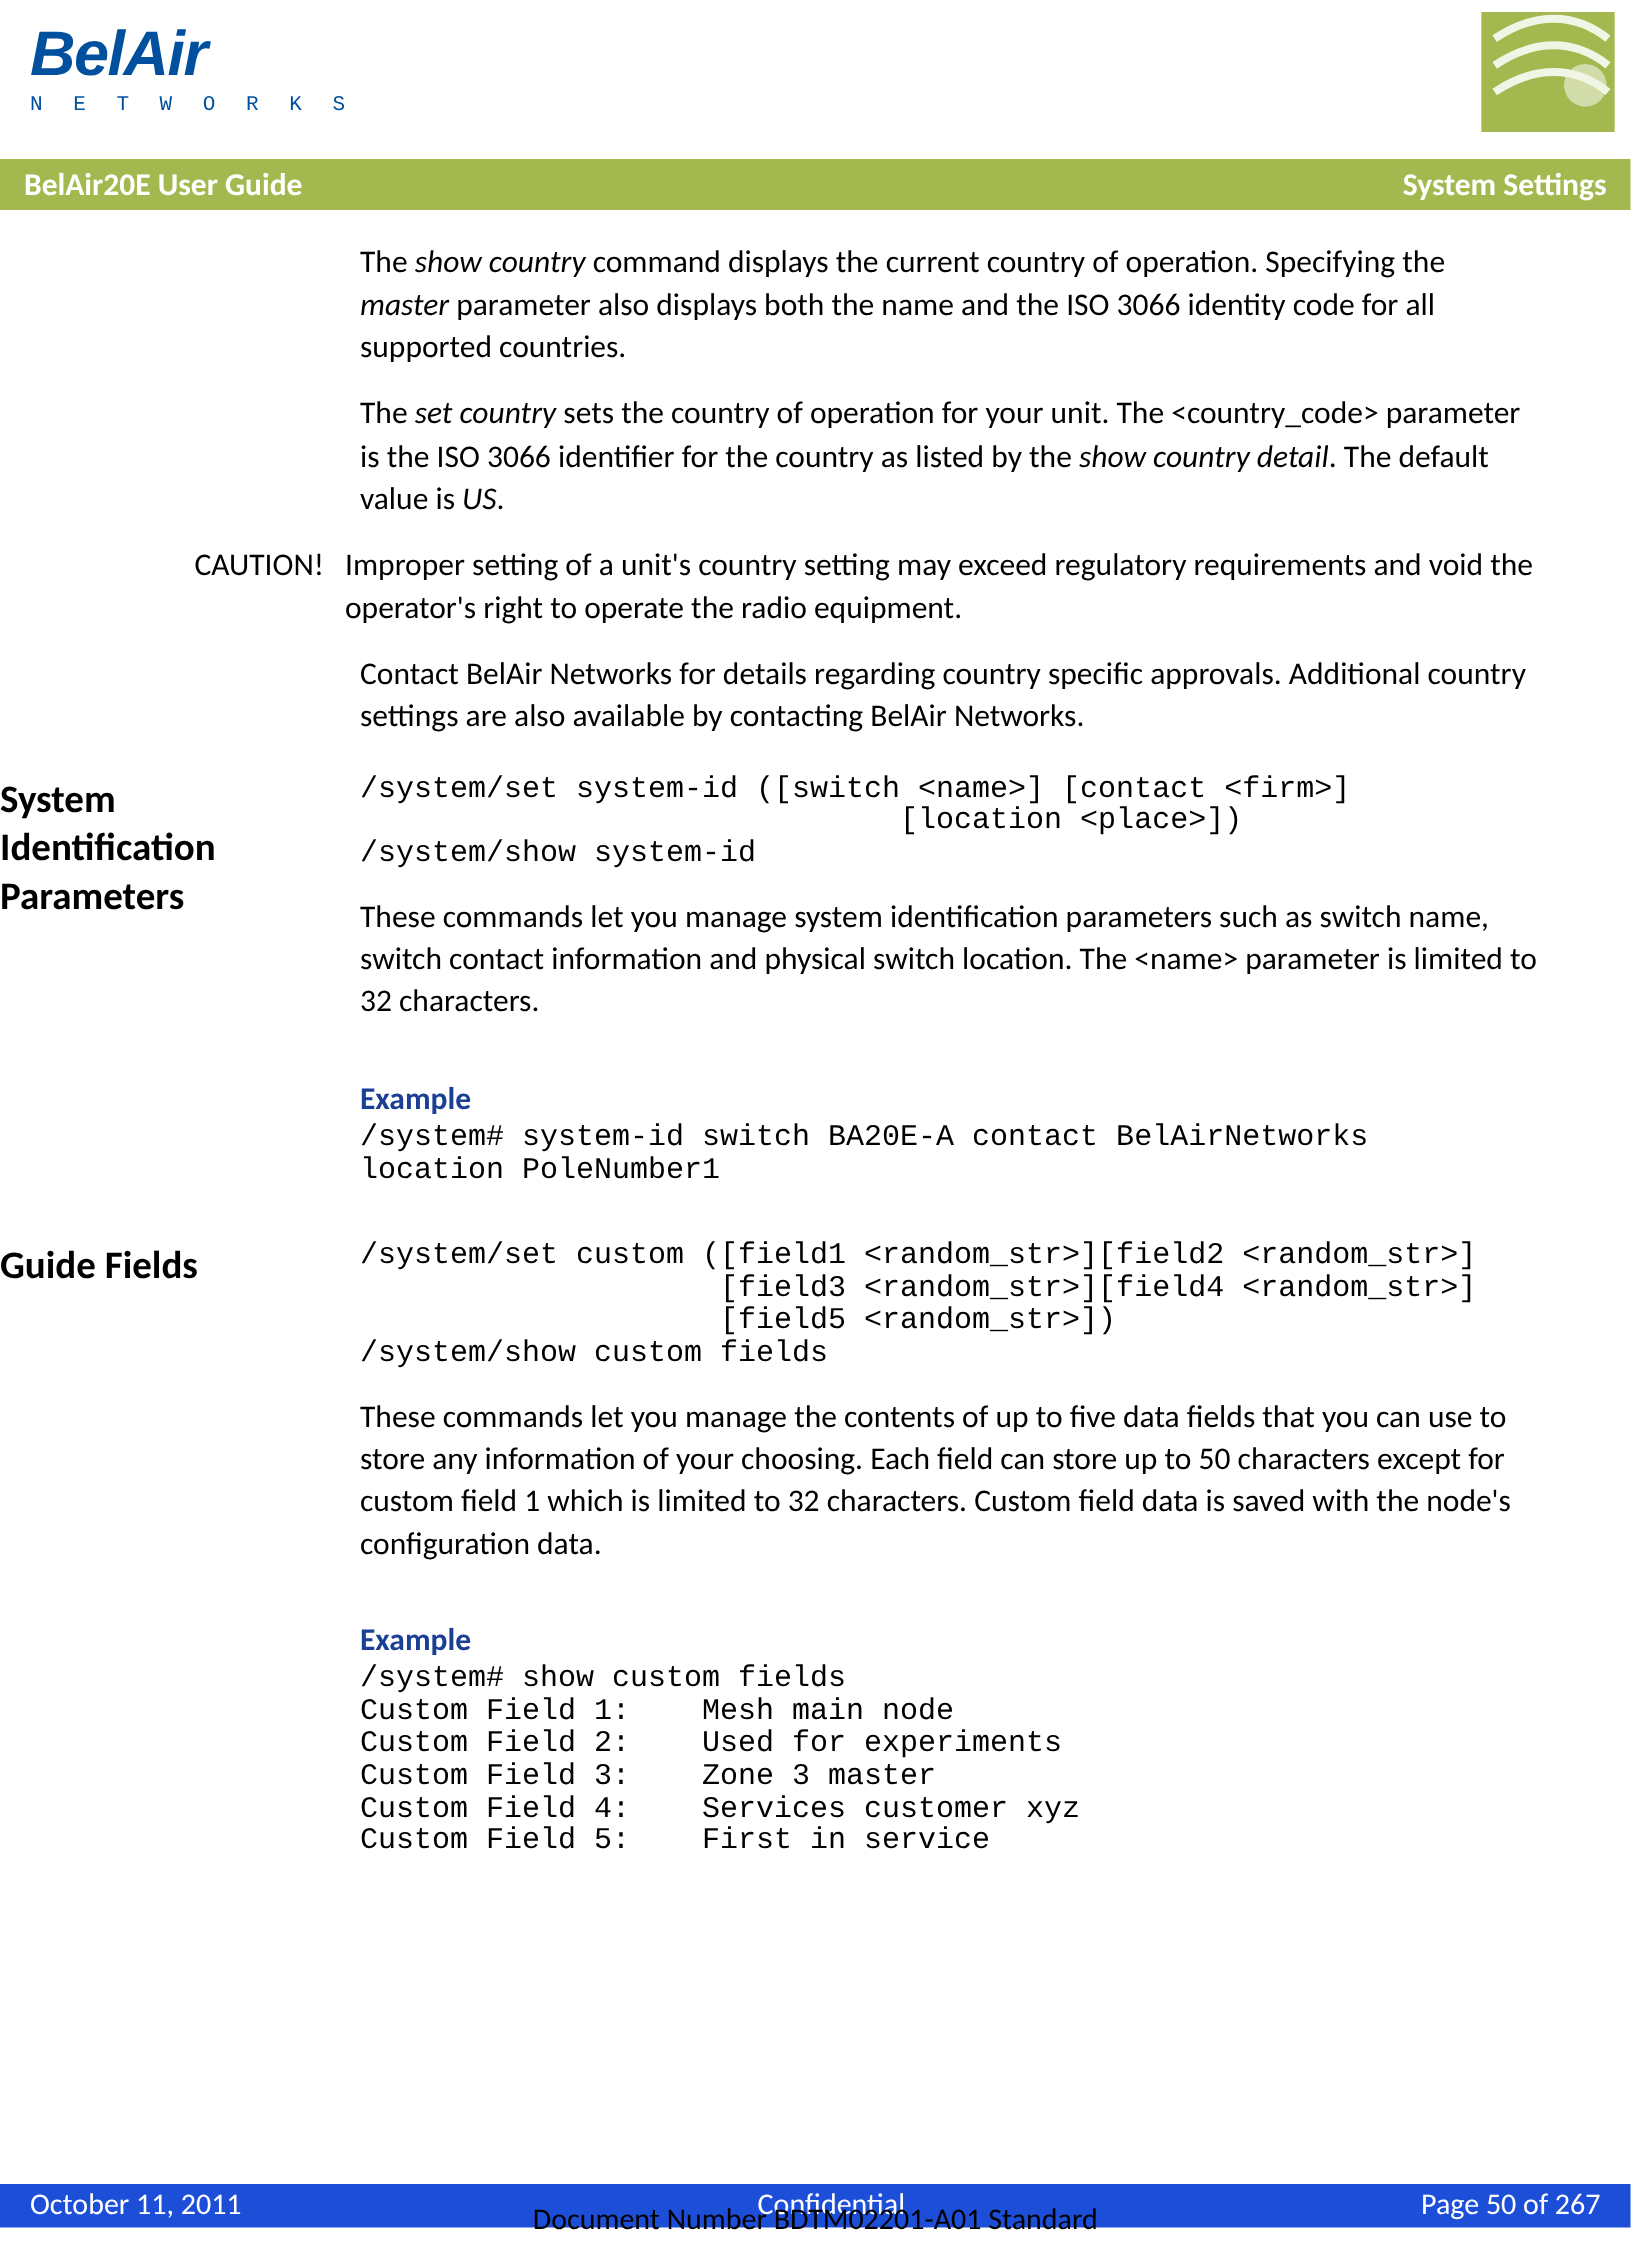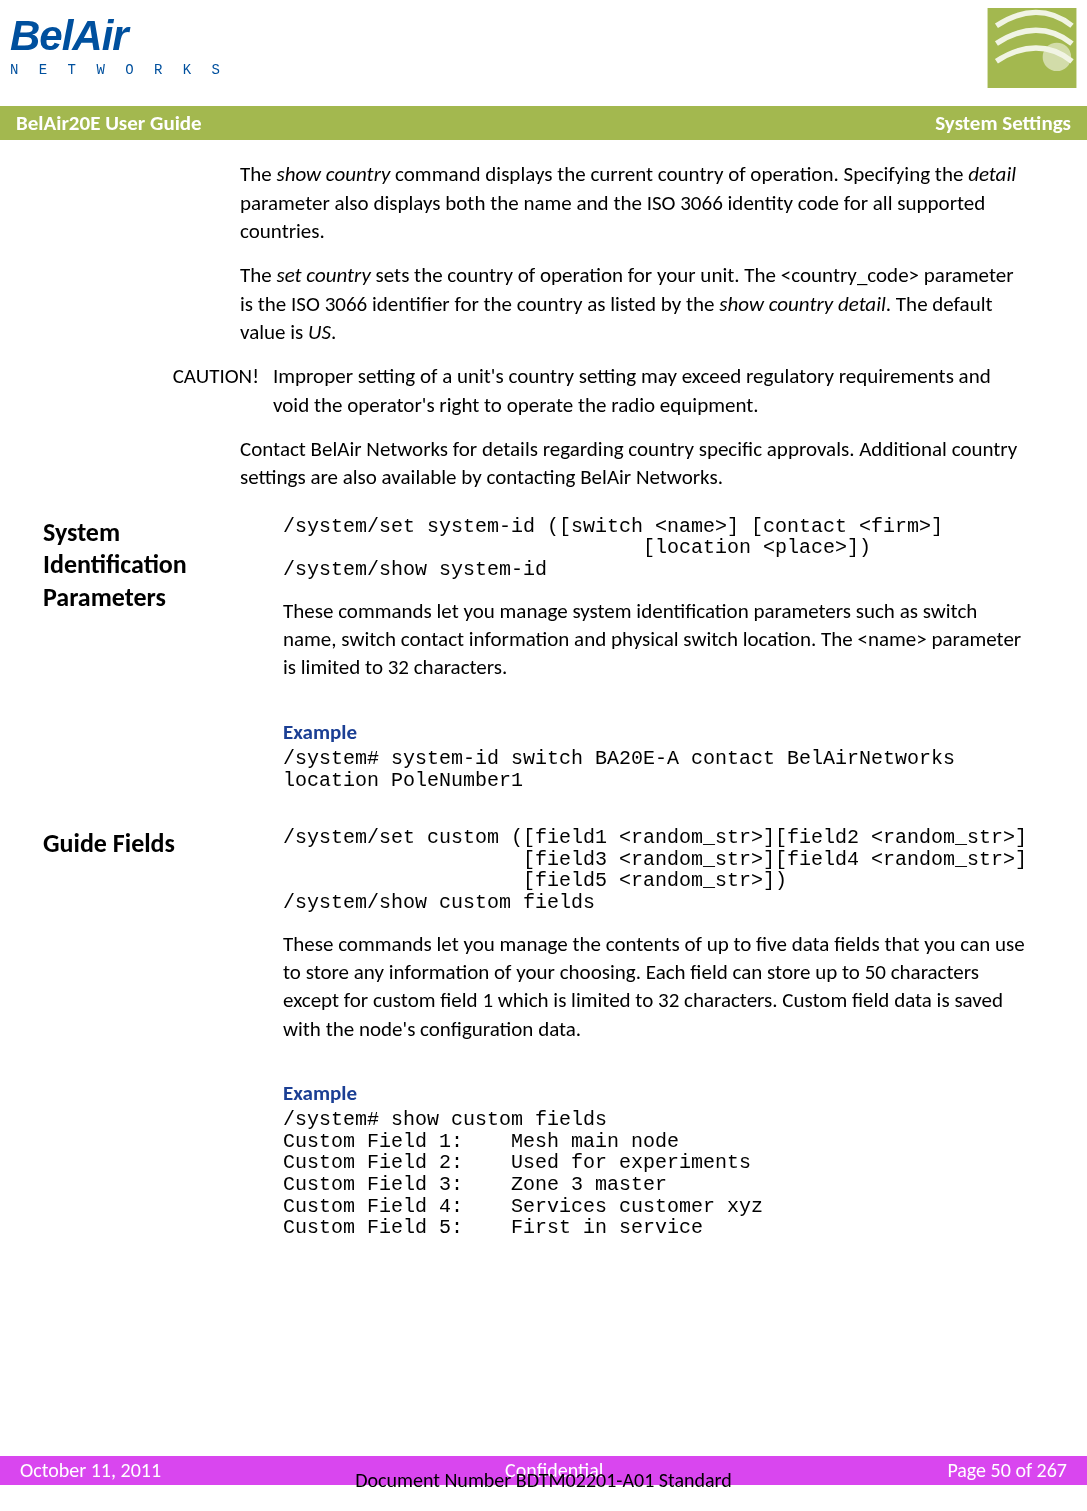--- a/index.html
+++ b/index.html
@@ -14,21 +14,21 @@
     }
     .page {
       position: relative;
       width: 1087px;
       min-height: 1511px;
     }
     .header-logos {
       display: flex;
       justify-content: space-between;
       align-items: flex-start;
-      padding: 8px 10px 18px 10px;
+      padding: 8px 10px 18px 20px;
     }
     .logo-left {
       display: inline-block;
     }
     .logo-left .belair {
       font-family: Arial, sans-serif;
       font-weight: 700;
       font-style: italic;
       font-size: 42px;
       color: #00509e;
@@ -55,21 +55,20 @@
       padding: 3px 16px;
       font-size: 21px;
       font-weight: bold;
     }
     .content {
       padding: 20px 60px 0 0;
     }
     .two-col {
       display: flex;
       margin-top: 4px;
-      padding-left: 43px;
     }
     .left-col {
       width: 240px;
       flex-shrink: 0;
       text-align: left;
       padding-right: 24px;
     }
     .right-col {
       flex: 1;
     }
@@ -107,21 +106,21 @@
       font-size: 21px;
       margin-top: 36px;
       margin-bottom: 2px;
     }
     .em { font-style: italic; }
     .footer-bar {
       position: absolute;
       left: 0;
       right: 0;
       bottom: 26px;
-      background: #d946ef;
+      background: #1d4ed8;
       color: #fff;
       display: flex;
       justify-content: space-between;
       align-items: center;
       padding: 1px 20px;
       font-size: 20px;
     }
     .docnum {
       position: absolute;
       left: 0;
@@ -155,21 +154,21 @@
 
   <div class="title-bar">
     <span>BelAir20E User Guide</span>
     <span>System Settings</span>
   </div>
 
   <div class="content">
 
     <div class="indent-block">
       <p class="para">
-        <span>The </span><span class="em">show country</span><span> command displays the current country of operation. Specifying the </span><span class="em">detail</span><span> parameter also displays both the name and the ISO 3066 identity code for all supported countries.</span>
+        <span>The </span><span class="em">show country</span><span> command displays the current country of operation. Specifying the </span><span class="em">master</span><span> parameter also displays both the name and the ISO 3066 identity code for all supported countries.</span>
       </p>
       <p class="para">
         <span>The </span><span class="em">set country</span><span> sets the country of operation for your unit. The &lt;country_code&gt; parameter is the ISO 3066 identifier for the country as listed by the </span><span class="em">show country detail</span><span>. The default value is </span><span class="em">US</span><span>.</span>
       </p>
     </div>
 
     <div class="two-col">
       <div class="left-col caution-left">CAUTION!</div>
       <div class="right-col">
         <p class="para" style="margin-left:-10px">Improper setting of a unit's country setting may exceed regulatory requirements and void the operator's right to operate the radio equipment.</p>

